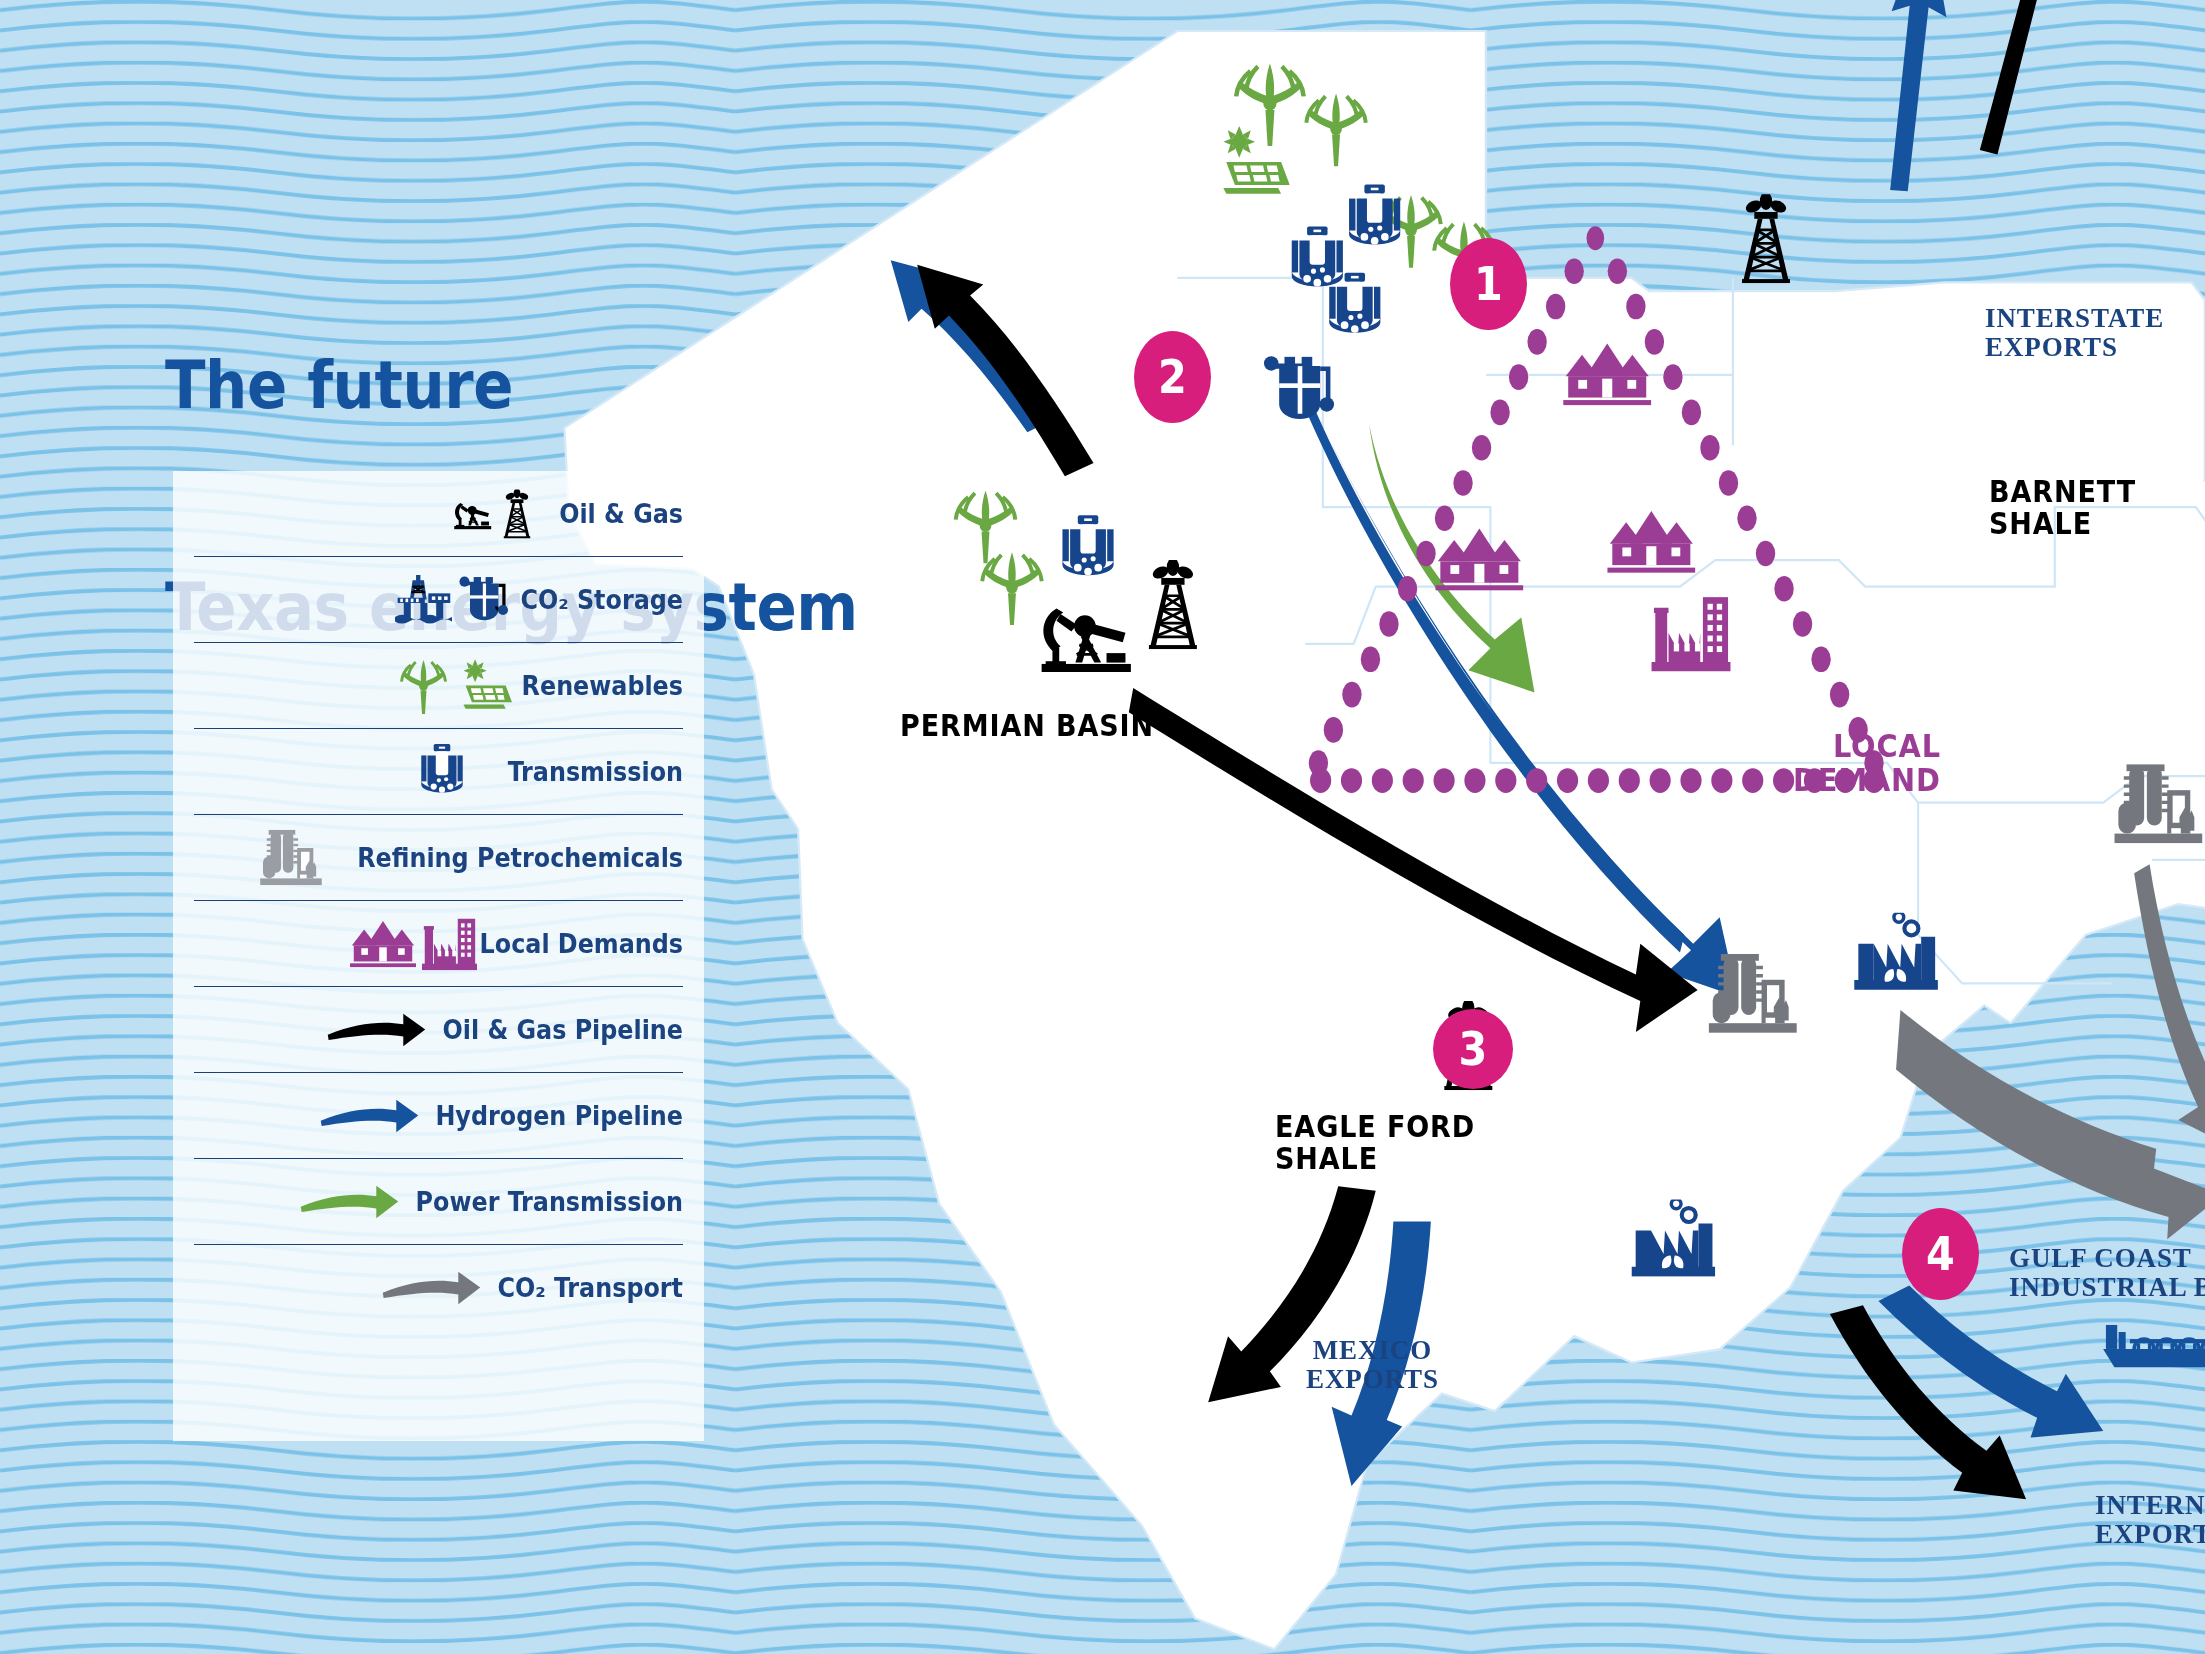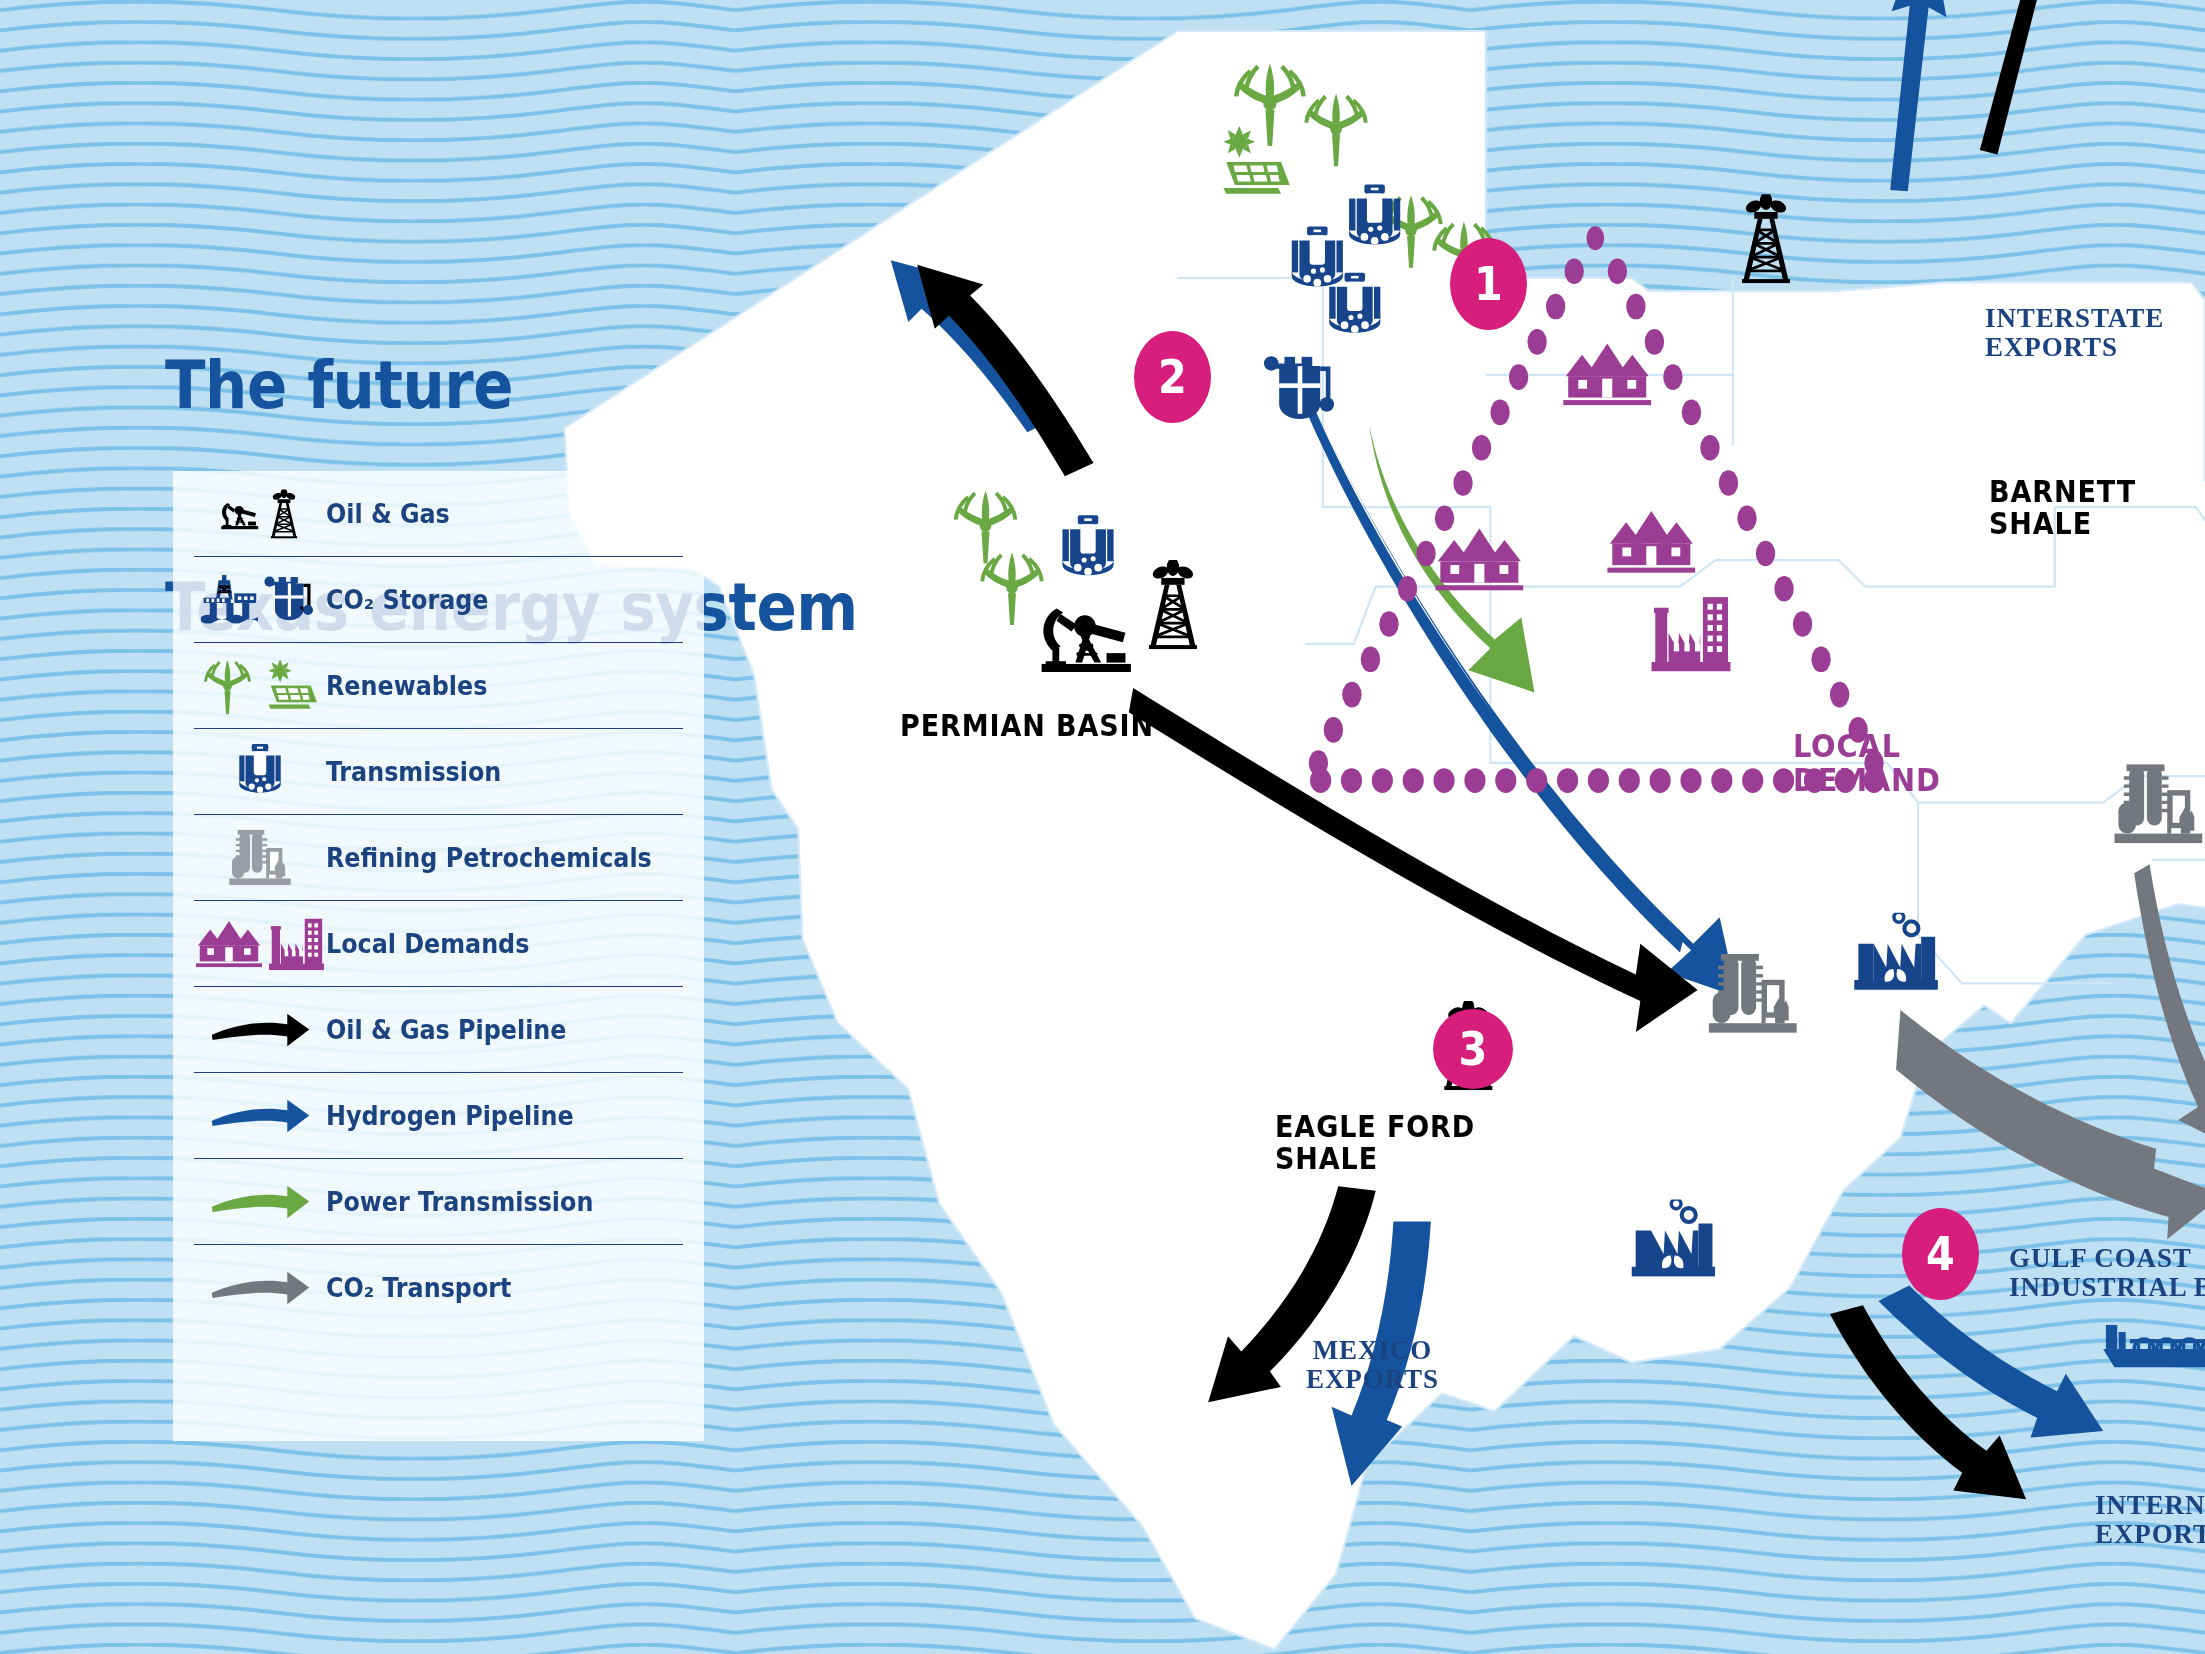--- a/index.html
+++ b/index.html
@@ -15,21 +15,21 @@
 
   
   .title{position:absolute;left:165px;top:201px;color:#15539e;font-size:66px;line-height:1.12;
          font-weight:700;letter-spacing:-0.4px;white-space:pre;font-family:"DejaVu Sans Condensed","Liberation Sans",sans-serif;}
   .title span{display:block;}
 
   
   .legend{position:absolute;left:173px;top:471px;width:531px;height:970px;
           background:rgba(255,255,255,.80);}
   .legend-row{position:relative;display:flex;align-items:center;height:85px;
-              border-bottom:1.3px solid #1b3f7a;margin:0 21px;}
+              border-bottom:1.3px solid #1b3f7a;margin:0 21px;justify-content:flex-end;}
   .legend-row:last-child{border-bottom:none;}
   .legend-ico{width:132px;display:flex;align-items:center;justify-content:center;gap:6.2px;flex:0 0 132px;}
   .legend-lbl{color:#1b4380;font-size:26.5px;font-weight:700;white-space:nowrap;
               font-family:"DejaVu Sans Condensed","Liberation Sans",sans-serif;}
 
   
   .mapwrap{position:absolute;left:745px;top:31px;width:1698px;height:1508px;}
   .mapwrap svg{display:block;width:100%;height:100%;overflow:visible;}
 
   
@@ -597,21 +597,21 @@
   </div>
 
   <div class="mlabel blk" style="left:900px;top:710px;font-size:30px;">PERMIAN BASIN</div>
 
   <div class="mlabel blk" style="left:1989px;top:476px;font-size:30px;">BARNETT
 SHALE</div>
 
   <div class="mlabel blk" style="left:1275px;top:1111px;font-size:30px;text-align:left;">EAGLE FORD
 SHALE</div>
 
-  <div class="mlabel purple" style="left:1793px;top:730px;font-size:32px;text-align:left;">LOCAL
+  <div class="mlabel purple" style="left:1793px;top:730px;font-size:32px;text-align:right;">LOCAL
 DEMAND</div>
 
   <div class="mlabel blue" style="left:1985px;top:304px;font-size:27px;">INTERSTATE
 EXPORTS</div>
 
   <div class="mlabel blue" style="left:2009px;top:1244px;font-size:27px;">GULF COAST
 INDUSTRIAL BELT</div>
 
   <div class="mlabel blue" style="left:1306px;top:1336px;font-size:27px;text-align:center;">MEXICO
 EXPORTS</div>

